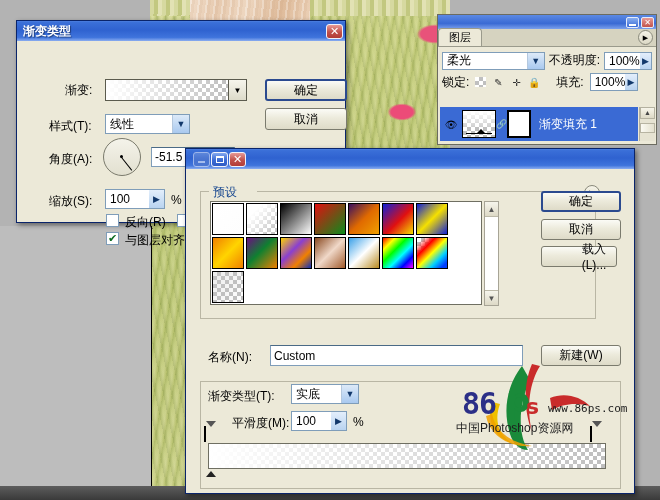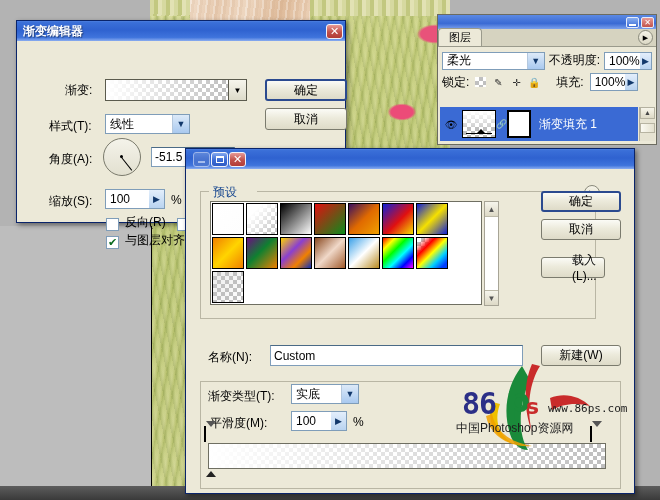--- a/index.html
+++ b/index.html
@@ -56,42 +56,42 @@
   .tbtn{width:17px;height:15px;margin-left:1px;border:1px solid #f0f2fb;border-radius:3px;
     display:flex;align-items:center;justify-content:center;
     font-size:11px;font-weight:bold;color:#fff;box-sizing:border-box;}
   .tbtn.close{background:linear-gradient(180deg,#e89a96,#c0504a 55%,#b23c36);}
   .tbtn.max{background:linear-gradient(180deg,#83a8ef,#3a6ad4 55%,#2f5cc4);}
   .tbtn.min{background:linear-gradient(180deg,#7e9fe0,#5b7fcf 55%,#5578c8);opacity:.55;}
   .box-gl{width:8px;height:7px;border:1px solid #fff;border-top-width:2px;box-sizing:border-box;}
   .lbl{color:#000;font-size:12px;white-space:nowrap;}
 
   .btn{border:1px solid #7b7b6e;background:linear-gradient(180deg,#fbfbf6,#eceadb 46%,#dedbc8);
-    border-radius:3px;text-align:left;font-size:12px;color:#000;
+    border-radius:3px;text-align:center;font-size:12px;color:#000;
     display:flex;align-items:center;justify-content:center;box-sizing:border-box;cursor:default;}
   .btn.def{border:2px solid #2b4a8f;}
 
   .tfield{background:#fff;border:1px solid #7f9db9;border-top-color:#4a6a86;
     box-sizing:border-box;display:flex;align-items:center;padding:0 3px;font-size:12px;}
   .combo{background:#fff;border:1px solid #7f9db9;box-sizing:border-box;
     display:flex;align-items:center;font-size:12px;padding-left:4px;}
   .combo .arw{margin-left:auto;width:16px;height:100%;
     background:linear-gradient(180deg,#ddeaf8,#a9c9ef);
     border-left:1px solid #b4c8de;display:flex;align-items:center;justify-content:center;
     color:#12386b;font-size:9px;}
   .spin{background:#fff;border:1px solid #7f9db9;box-sizing:border-box;display:flex;align-items:center;
     padding-left:4px;font-size:12px;}
   .spin .arw{margin-left:auto;width:15px;height:100%;
     background:linear-gradient(180deg,#e3eefb,#b9d3f0);
     display:flex;align-items:center;justify-content:center;color:#12386b;font-size:9px;}
 
   .chk{width:13px;height:13px;background:#fff;border:1px solid #7f9db9;box-sizing:border-box;
     display:inline-flex;align-items:center;justify-content:center;color:#0a6b20;
     font-size:11px;font-weight:bold;line-height:1;}
-  .cbrow{display:flex;align-items:flex-end;gap:6px;}
+  .cbrow{display:flex;align-items:flex-start;gap:6px;}
 
   .checker{background-image:
       linear-gradient(45deg,#bfbfbf 25%,transparent 25%,transparent 75%,#bfbfbf 75%),
       linear-gradient(45deg,#bfbfbf 25%,transparent 25%,transparent 75%,#bfbfbf 75%);
     background-size:8px 8px;background-position:0 0,4px 4px;background-color:#fff;}
 
   
   #dlgFill{left:16px;top:20px;width:330px;height:203px;}
   #fillGrad{position:absolute;left:88px;top:58px;width:122px;height:20px;border:1px solid #5b5b4e;}
   #fillGradArw{position:absolute;left:211px;top:58px;width:17px;height:20px;
@@ -231,21 +231,21 @@
     <span style="color:#fff;font-size:12px;margin-left:8px;">渐变填充 1</span>
   </div>
   <div id="laySb">
     <div style="height:12px;background:linear-gradient(180deg,#f7f5ea,#ddd9c6);border:1px solid #b4b1a0;box-sizing:border-box;text-align:center;font-size:7px;color:#444;line-height:10px;">▲</div>
     <div style="height:10px;margin-top:4px;background:linear-gradient(90deg,#fbfaf2,#e4e1cf);border:1px solid #b7b4a2;box-sizing:border-box;"></div>
   </div>
 </div>
 
 <div class="win" id="dlgFill">
   <div class="tbar">
-    <span class="ttl">渐变编辑器</span>
+    <span class="ttl">渐变类型</span>
     <div class="tbtn close">✕</div>
   </div>
 
   <span class="abs lbl" style="left:48px;top:61px;">渐变:</span>
   <div id="fillGrad" class="checker">
     <div style="width:100%;height:100%;background:linear-gradient(90deg,#fff 0%,rgba(255,255,255,0) 100%);"></div>
   </div>
   <div id="fillGradArw">▼</div>
 
   <span class="abs lbl" style="left:32px;top:97px;">样式(T):</span>
@@ -355,40 +355,40 @@
     </div>
 
   <div id="swScroll" class="abs" style="left:298px;top:52px;width:15px;height:105px;">
     <div class="sbar-arw">▲</div>
     <div class="sbar-track"></div>
     <div class="sbar-arw bot">▼</div>
   </div>
 
   <div class="abs btn def" style="left:355px;top:42px;width:80px;height:21px;">确定</div>
   <div class="abs btn" style="left:355px;top:70px;width:80px;height:21px;">取消</div>
-  <div class="abs btn" style="left:355px;top:108px;width:64px;height:21px;padding-left:30px;">载入(L)...</div>
+  <div class="abs btn" style="left:355px;top:97px;width:76px;height:21px;padding-left:30px;">载入(L)...</div>
 
   <span class="abs lbl" style="left:22px;top:200px;text-align:right;">名称(N):</span>
   <div class="abs tfield" style="left:84px;top:196px;width:253px;height:21px;">
     <span>Custom</span>
   </div>
   <div class="abs btn" style="left:355px;top:196px;width:80px;height:21px;">新建(W)</div>
 
   <div class="grp" style="left:14px;top:232px;width:421px;height:108px;">
     <span class="ln-l"></span>
     <span class="ln-r" style="left:0;right:0;"></span>
   </div>
 
   <span class="abs lbl" style="left:22px;top:239px;">渐变类型(T):</span>
   <div class="abs combo" style="left:105px;top:235px;width:68px;height:20px;">
     <span>实底</span>
     <span class="arw">▼</span>
   </div>
 
-  <span class="abs lbl" style="left:24px;top:266px;">平滑度(M):</span>
+  <span class="abs lbl" style="left:46px;top:266px;">平滑度(M):</span>
   <div class="abs spin" style="left:105px;top:262px;width:56px;height:20px;">
     <span>100</span>
     <span class="arw">▶</span>
   </div>
   <span class="abs lbl" style="left:167px;top:266px;">%</span>
 
   <div class="abs stop" style="left:18px;top:278px;">
     <span class="sq" style="background:#000;"></span>
     <span class="tri" style="border-top-color:#555;"></span>
   </div>

